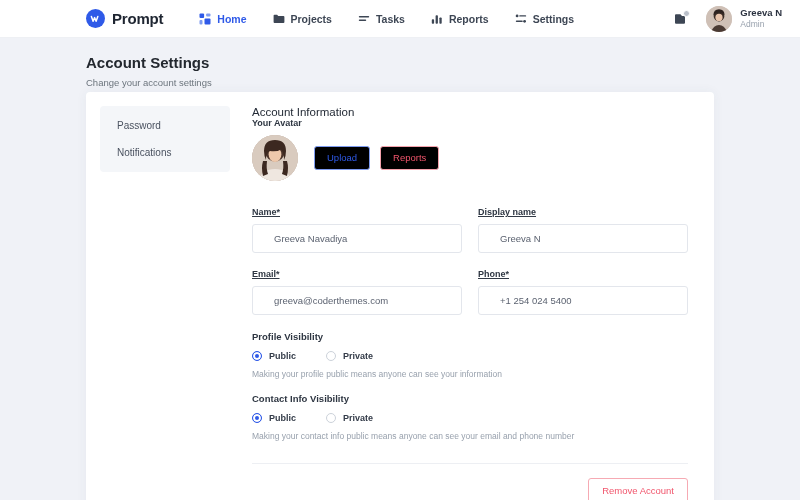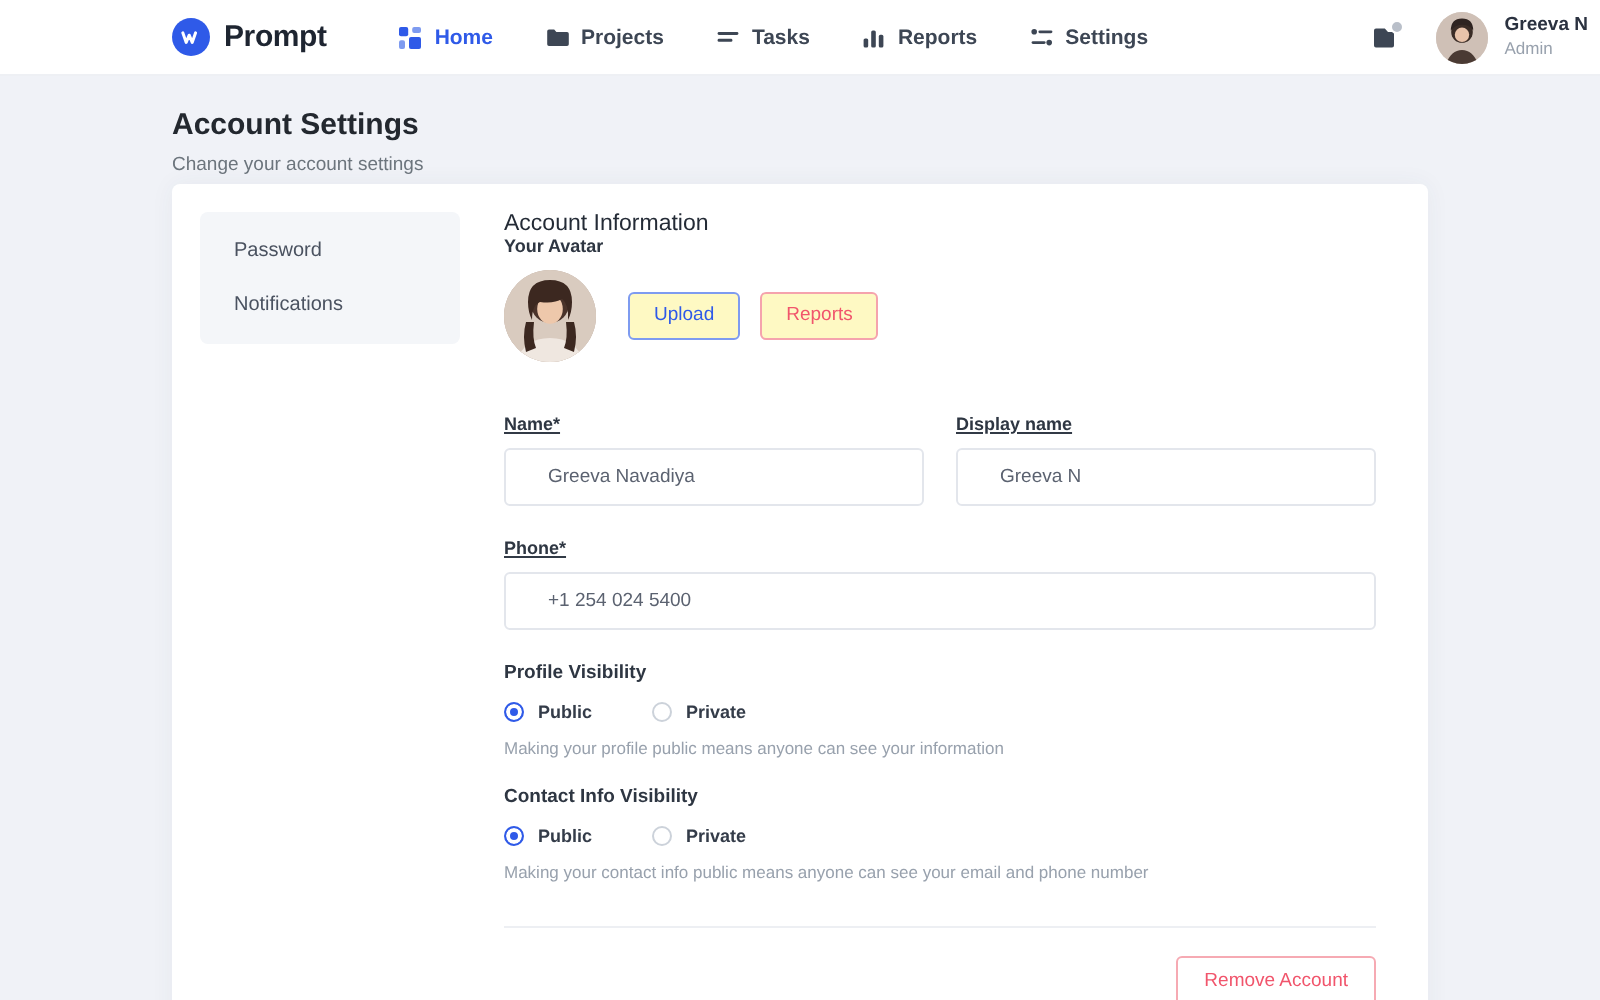--- a/index.html
+++ b/index.html
@@ -15,21 +15,21 @@
     color: #323a46;
     -webkit-font-smoothing: antialiased;
   }
 
   
   .topbar {
     height: 38px;
     background: #ffffff;
     display: flex;
     align-items: center;
-    padding: 0 6px 0 86px;
+    padding: 0 18px 0 86px;
     box-sizing: border-box;
     border-bottom: 1px solid #eef0f4;
   }
   .brand {
     display: flex;
     align-items: center;
     gap: 7px;
     margin-right: 36px;
   }
   .brand-mark {
@@ -201,21 +201,21 @@
     overflow: hidden;
     flex: none;
     background: #cfc3bb;
   }
   .btn-row { display: flex; gap: 10px; }
   .btn-outline {
     font-family: "Liberation Sans", sans-serif;
     font-size: 9.5px;
     padding: 6px 12px;
     border-radius: 3px;
-    background: #fef9c3;
+    background: #000000;
     cursor: pointer;
     line-height: 1;
   }
   .btn-blue {
     border: 1px solid #7e9bf0;
     color: #2f5ae8;
   }
   .btn-red {
     border: 1px solid #f5a3ad;
     color: #f1556c;
@@ -450,20 +450,24 @@
         <input class="inp" value="Greeva Navadiya" style="">
       </div>
       <div class="fcol">
         <div class="field-label">Display name</div>
         <input class="inp" value="Greeva N" style="">
       </div>
     </div>
 
     <div class="grid2">
       <div class="fcol">
+        <div class="field-label">Email*</div>
+        <input class="inp" value="greeva@coderthemes.com" style="">
+      </div>
+      <div class="fcol">
         <div class="field-label">Phone*</div>
         <input class="inp" value="+1 254 024 5400" style="">
       </div>
     </div>
 
     <div class="vis-block">
       <div class="vis-title">Profile Visibility</div>
       <div class="radio-row">
         <label class="radio-opt">
           <span class="radio on"></span>

